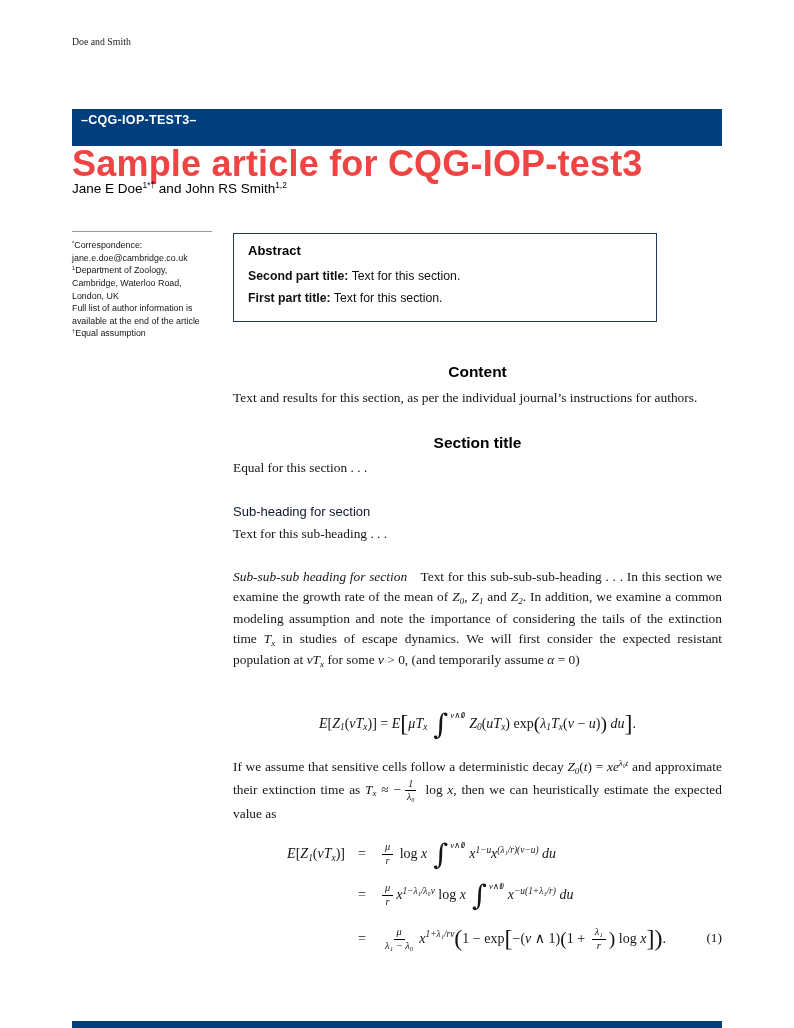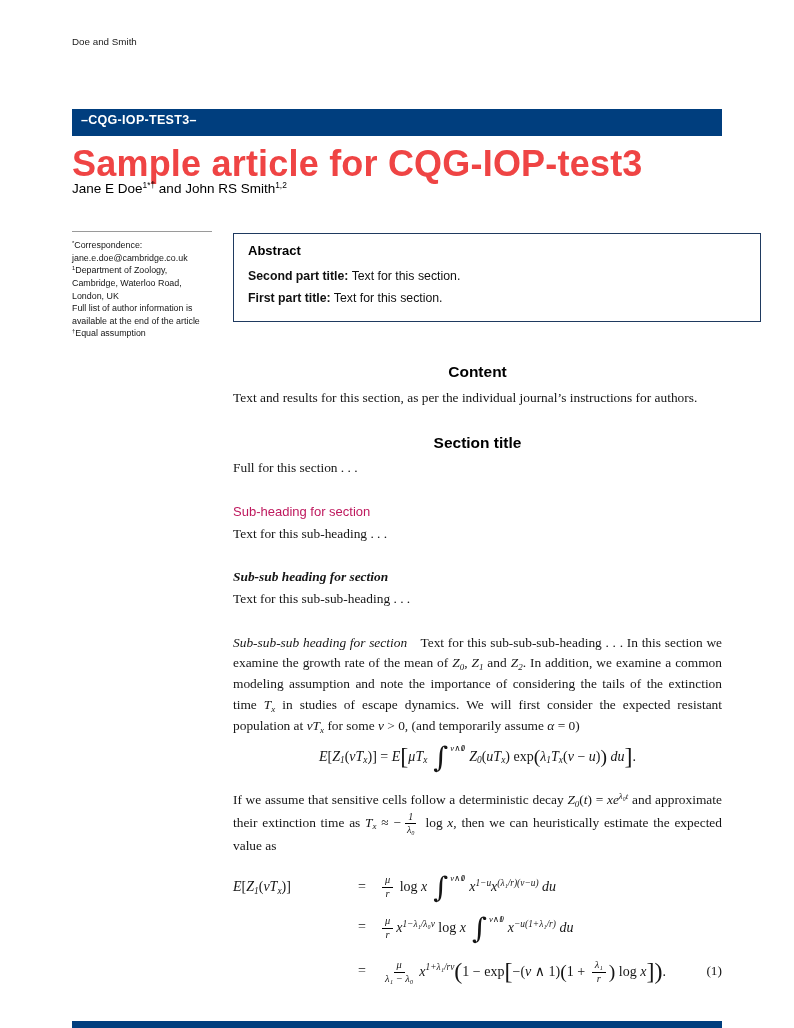--- a/index.html
+++ b/index.html
@@ -4,48 +4,48 @@
 <style>
   html,body{margin:0;padding:0}
   body{
     width:794px;height:1028px;position:relative;background:#ffffff;
     font-family:"Liberation Serif","DejaVu Serif",serif;color:#141414;
     overflow:hidden;
   }
   .abs{position:absolute}
 
   
-  .running-head{top:36px;left:72px;font-family:Liberation Sans, sans-serif;font-size:9.8px;color:#1a1a1a}
-  .banner{top:109px;left:72px;width:650px;height:27px;box-sizing:border-box;color:#fff;
+  .running-head{top:36px;left:72px;font-family:Liberation Serif, serif;font-size:9.8px;color:#1a1a1a}
+  .banner{top:109px;left:72px;width:650px;height:37px;box-sizing:border-box;color:#fff;
     font-family:"Liberation Sans",sans-serif;font-weight:bold;font-size:12.5px;line-height:23px;
     padding-left:9px;letter-spacing:.3px}
   .title{top:143px;left:72px;width:650px;font-family:"Liberation Sans",sans-serif;
     font-size:36px;font-weight:600;color:#ef4444;letter-spacing:.2px}
   .authors{top:180px;left:72px;width:650px;font-family:"Liberation Sans",sans-serif;font-size:13.5px;color:#000}
   .authors .msup{font-style:normal;font-size:62%;vertical-align:.55em}
 
   
   .sidebar{top:231px;left:72px;width:140px;border-top:1px solid #9a9a9a;padding-top:7px;
     font-family:"Liberation Sans",sans-serif;font-size:8.9px;line-height:1.42;color:#141414}
   .sidebar .msup{font-style:normal;font-size:65%;vertical-align:.5em}
 
   
-  .abstract-box{top:233px;left:233px;width:528px;box-sizing:border-box;border:1px solid #1f3a60;
+  .abstract-box{top:233px;left:233px;width:424px;box-sizing:border-box;border:1px solid #1f3a60;
     padding:9px 14px 11px;font-family:"Liberation Sans",sans-serif}
   .abstract-title{font-size:13px;font-weight:bold;margin:0 0 7px;color:#000}
   .abstract-row{font-size:12.3px;line-height:1.82;color:#101010}
   .abstract-row .lbl{font-weight:bold}
 
   
   .content{top:360px;left:233px;width:489px;font-size:13.4px;line-height:1.52;text-align:justify;color:#151515}
   .block{margin-top:23px}
   .block.first{margin-top:0}
   .h-section{font-family:"Liberation Sans",sans-serif;font-size:15.5px;font-weight:bold;color:#000;
     text-align:center;margin:0 0 4px}
-  .h-sub{font-family:"Liberation Sans",sans-serif;font-size:13px;font-weight:normal;color:#be185d;
+  .h-sub{font-family:"Liberation Sans",sans-serif;font-size:13px;font-weight:normal;color:#0f172a;
     text-align:left;margin:0 0 2px}
   .h-subsub{font-style:italic;font-size:13.4px;text-align:left;margin:0 0 2px}
   p{margin:0}
 
   
   .mr{font-style:normal}
   .mi{font-style:italic}
   .msup{font-size:67%;vertical-align:.55em;font-style:italic}
   .msub{font-size:67%;vertical-align:-.28em;font-style:italic}
   .mbig{font-size:140%;vertical-align:-.11em}
@@ -55,24 +55,24 @@
   .fnum,.fden{font-size:.74em;font-style:italic;padding:0 3px}
   .fnum{border-bottom:1px solid #000}
   .mint{display:inline-flex;align-items:stretch;vertical-align:middle;margin:0 4px 0 6px;height:2.35em}
   .isign{font-size:2.05em;line-height:1;align-self:center;font-family:"DejaVu Serif",serif}
   .ilims{display:flex;flex-direction:row;justify-content:center;font-size:.62em;
     font-style:italic;padding:1px 0}
   .iup{margin-left:2px}
   .ilo{margin-left:-4px}
 
   
-  .eqcenter{margin:1px 0 15px;text-align:center;font-size:14px;white-space:nowrap}
+  .eqcenter{margin:34px 0 15px;text-align:center;font-size:14px;white-space:nowrap}
   .eqalign{margin-top:14px;font-size:14px}
   .eqrow{display:flex;align-items:baseline;margin:8px 0;position:relative;white-space:nowrap;text-align:left}
-  .eq-lhs{width:112px;text-align:left}
+  .eq-lhs{width:112px;text-align:right}
   .eq-rel{width:34px;text-align:center}
   .eq-rhs{flex:1}
   .eq-num{position:absolute;right:0;top:50%;transform:translateY(-50%);font-size:13.4px;font-style:normal}
 
   .footer-bar{left:72px;top:1021px;width:650px;height:7px}
 </style>
 </head>
 <body>
 
 <div class="abs running-head">Doe and Smith</div>
@@ -108,32 +108,28 @@
 
 <main class="abs content">
 
   <section class="block first">
     <h2 class="h-section">Content</h2>
     <p>Text and results for this section, as per the individual journal’s instructions for authors.</p>
   </section>
 
   <section class="block">
     <h2 class="h-section">Section title</h2>
-    <p>Full for this section . . .</p>
+    <p>Equal for this section . . .</p>
   </section>
 
   <section class="block">
     <h3 class="h-sub">Sub-heading for section</h3>
     <p>Text for this sub-heading . . .</p>
   </section>
 
-  <section class="block">
-    <h4 class="h-subsub">Sub-sub heading for section</h4>
-    <p>Text for this sub-sub-heading . . .</p>
-  </section>
 
   <section class="block">
     <p><span class="mi">Sub-sub-sub heading for section</span><span class="mr"> Text for this sub-sub-sub-heading . . . In this section we examine the growth rate of the mean of </span><span class="mi">Z</span><span class="msub">0</span><span class="mr">, </span><span class="mi">Z</span><span class="msub">1</span><span class="mr"> and </span><span class="mi">Z</span><span class="msub">2</span><span class="mr">. In addition, we examine a common modeling assumption and note the importance of considering the tails of the extinction time </span><span class="mi">T</span><span class="msub">x</span><span class="mr"> in studies of escape dynamics. We will first consider the expected resistant population at </span><span class="mi">vT</span><span class="msub">x</span><span class="mr"> for some </span><span class="mi">v</span><span class="mr"> &gt; 0, (and temporarily assume </span><span class="mi">α</span><span class="mr"> = 0)</span></p>
   </section>
 
   <div class="eqcenter"><span class="mi">E</span><span class="mr">[</span><span class="mi">Z</span><span class="msub">1</span><span class="mr">(</span><span class="mi">vT</span><span class="msub">x</span><span class="mr">)] = </span><span class="mi">E</span><span class="mBig">[</span><span class="mi">μT</span><span class="msub">x</span><span class="mint">
         <span class="isign">∫</span>
         <span class="ilims">
           <span class="iup">v∧1</span>
           <span class="ilo">0</span>

